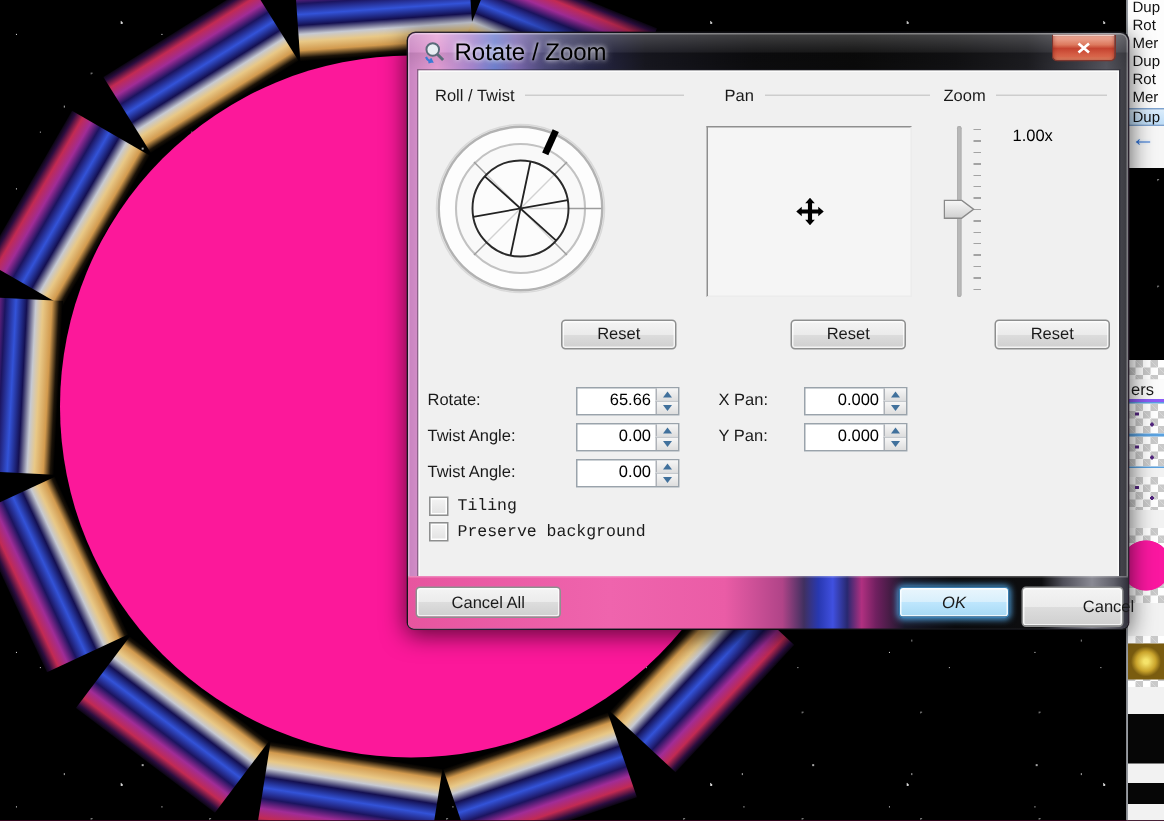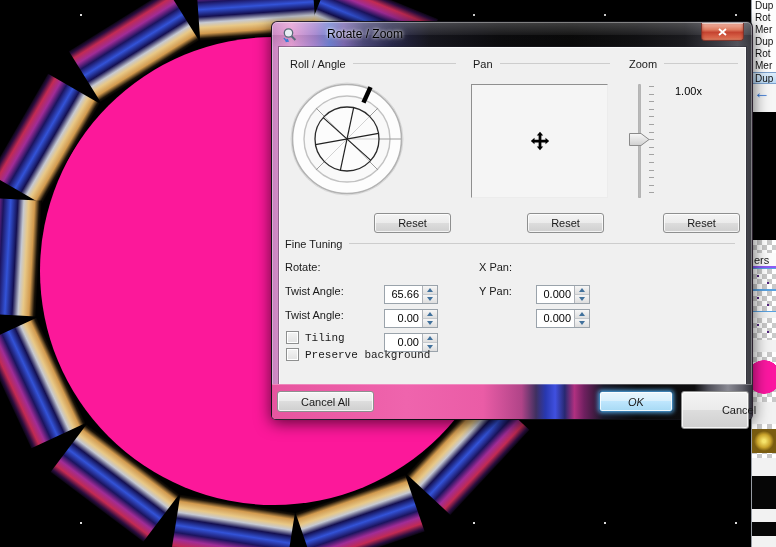--- a/index.html
+++ b/index.html
@@ -62,22 +62,22 @@
     z-index:10; border-radius:6px 6px 5px 5px; border:1px solid rgba(15,15,20,.85);
     background:linear-gradient(to right,
       #c884c0 0%, #e59ed4 4%, #a585cf 9%, #6e7fd0 12%, #7b68b0 15%, #4b4878 19%,
       #28284a 25%, #17171f 33%, #0c0c0e 48%, #0a0a0a 62%, #111113 76%,
       #1c1c20 86%, #3c3c44 93%, #55555e 97%, #3a3a40 100%);
     box-shadow:0 3px 16px rgba(0,0,0,.65), inset 0 0 0 1px rgba(255,255,255,.34); }
 
   #titlebar { position:absolute; left:0; top:0; right:0; height:26px;
     border-radius:6px 6px 0 0;
     background:linear-gradient(rgba(255,255,255,.22), rgba(255,255,255,.06) 48%, rgba(0,0,0,.08) 52%, rgba(255,255,255,0)); }
-  #title-text { position:absolute; left:31px; top:5px; font-size:12px; color:#000;
-    text-shadow:0 0 3px rgba(255,255,255,.9), 0 0 6px rgba(255,255,255,.7);margin-left:24px; }
+  #title-text { position:absolute; left:31px; top:5px; font-size:16px; color:#000;
+    text-shadow:0 0 3px rgba(255,255,255,.9), 0 0 6px rgba(255,255,255,.7); }
   #title-icon { position:absolute; left:10px; top:5px; width:16px; height:16px; }
   #close-btn { position:absolute; left:429px; top:1px; width:43px; height:18px;
     border:1px solid #7c342c; border-top:none; border-radius:0 0 4px 4px;
     background:linear-gradient(#f3b8a8, #dd7a5f 40%, #c54330 55%, #d9654a 85%, #e89070);
     box-shadow:inset 0 1px 0 rgba(255,255,255,.55), inset 0 0 3px rgba(120,20,10,.6);
     display:flex; align-items:center; justify-content:center; cursor:default; }
 
   #client { position:absolute; left:7px; top:25px; width:467px; height:339px;
     background:#f0f0f0; border:1px solid rgba(255,255,255,.75);
     box-shadow:0 0 0 1px rgba(35,35,45,.4); }
@@ -103,22 +103,22 @@
 
   .btn { position:absolute; font-size:11px; color:#1a1a1a; text-align:center;
     border:1px solid #8e8f8f; border-radius:3px;
     background:linear-gradient(#f4f4f4,#ebebeb 50%,#dddddd 50%,#cfcfcf);
     box-shadow:inset 0 0 0 1px rgba(255,255,255,.75); cursor:default;
     display:flex; align-items:center; justify-content:center; }
   .btn-reset { width:77px; height:20px; top:165px; }
   #reset-roll { left:94px; } #reset-pan { left:247px; } #reset-zoom { left:383px; }
 
   .spin-label { position:absolute; font-size:11px; color:#1a1a1a; }
-  .spin-box { position:absolute; width:54px; height:19px; background:#fff;
-    border:1px solid #9aa3ab; display:flex;margin-top:27px; }
+  .spin-box { position:absolute; width:69px; height:19px; background:#fff;
+    border:1px solid #9aa3ab; display:flex; }
   .spin-value { flex:1; font-size:11px; color:#000; text-align:right;
     line-height:17px; padding-right:3px; }
   .spinner { width:15px; display:flex; flex-direction:column; }
   .spin-btn { flex:1; position:relative; background:linear-gradient(#f6f6f6,#dedede);
     border-left:1px solid #aeb2b8; }
   .spin-btn + .spin-btn { border-top:1px solid #c5c9cd; }
   .spin-btn::after { content:""; position:absolute; left:50%; top:50%;
     transform:translate(-50%,-50%); border-left:3px solid transparent;
     border-right:3px solid transparent; }
   .spin-up::after { border-bottom:4px solid #41719c; }
@@ -135,21 +135,21 @@
       #e7559f 0%, #ef64ad 28%, #ea5ca6 44%, #b04488 52%, #403060 55%,
       #2838b0 57%, #4050e0 59%, #282870 61%, #b03080 63%, #702060 65%,
       #181828 69%, #0a0a0c 76%, #0e0e10 88%, #50505a 91%, #8a8a94 95%,
       #60606a 98%, #30303a 100%);
     box-shadow:inset 0 1px 0 rgba(255,255,255,.28); }
   #reset-all { left:5px; top:7px; width:97px; height:21px; }
   #ok-btn { left:327px; top:7px; width:74px; height:21px;
     background:linear-gradient(#eaf6fd,#d7effc 50%,#bee6fd 50%,#a6d9f4);
     border:1px solid #3c7fb1;
     box-shadow:0 0 4px 1px rgba(90,185,255,.8), inset 0 0 0 1px rgba(255,255,255,.8);font-style:italic; }
-  #cancel-btn { left:409px; top:7px; width:68px; height:38px;padding-left:48px; }
+  #cancel-btn { left:409px; top:7px; width:68px; height:27px;padding-left:48px; }
 </style>
 </head>
 <body>
 
 <div id="stage">
 
   <div id="big-circle" style="background: rgb(252, 24, 154);"></div>
   <div id="ring-container">
       <div class="ring-rect" style="left: 197.515px; top: -23.3545px; transform: rotate(356deg);"></div>
       <div class="ring-rect" style="left: 75.5714px; top: 16.2673px; transform: rotate(328deg);"></div>
@@ -215,24 +215,24 @@
       <div id="close-btn">
         <svg width="9" height="8" viewBox="0 0 9 8">
           <path d="M1,1 L8,7 M8,1 L1,7" stroke="#fff" stroke-width="1.8"></path>
         </svg>
       </div>
     </div>
 
     <div id="client">
 
       <div class="group-header" style="left:10px;top:9px;width:166px">
-        <span class="gh-label">Roll / Angle</span>
+        <span class="gh-label">Roll / Twist</span>
         <span class="gh-line"></span>
       </div>
-      <div class="group-header" style="left:193px;top:9px;width:137px">
+      <div class="group-header" style="left:203px;top:9px;width:137px">
         <span class="gh-label">Pan</span>
         <span class="gh-line"></span>
       </div>
       <div class="group-header" style="left:349px;top:9px;width:109px">
         <span class="gh-label">Zoom</span>
         <span class="gh-line"></span>
       </div>
 
       <svg id="trackball" width="116" height="116" viewBox="-58 -58 116 116">
         <circle r="56" fill="none" stroke="#d9d9d9" stroke-width="1"></circle>
@@ -270,24 +270,20 @@
             </defs>
           <polygon points="0.5,0.5 12,0.5 20,6.5 12,12.5 0.5,12.5" fill="url(#tg)" stroke="#8a8a8a"></polygon>
         </svg>
       </div>
       <div id="zoom-value">1.00x</div>
 
       <div class="btn btn-reset" id="reset-roll">Reset</div>
       <div class="btn btn-reset" id="reset-pan">Reset</div>
       <div class="btn btn-reset" id="reset-zoom">Reset</div>
 
-      <div class="group-header" style="left:5px;top:189px;width:450px">
-        <span class="gh-label">Fine Tuning</span>
-        <span class="gh-line"></span>
-      </div>
 
       <span class="spin-label" style="left:5px;top:213px">Rotate:</span>
       <div class="spin-box" style="left:104px;top:210px">
         <span class="spin-value">65.66</span>
         <span class="spinner">
             <span class="spin-btn spin-up"></span>
             <span class="spin-btn spin-down"></span>
           </span>
       </div>
 

